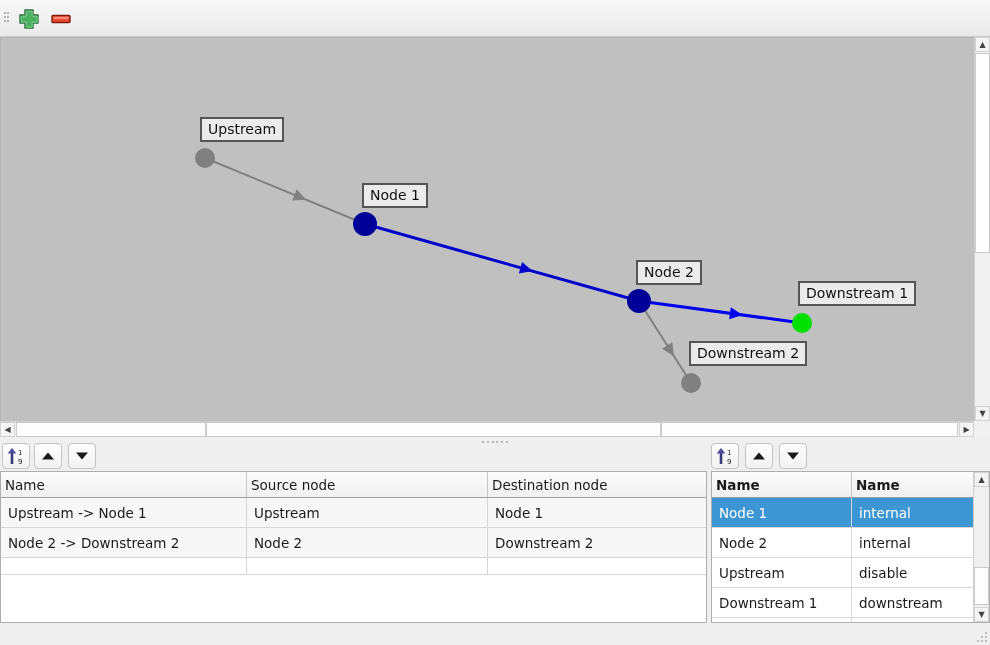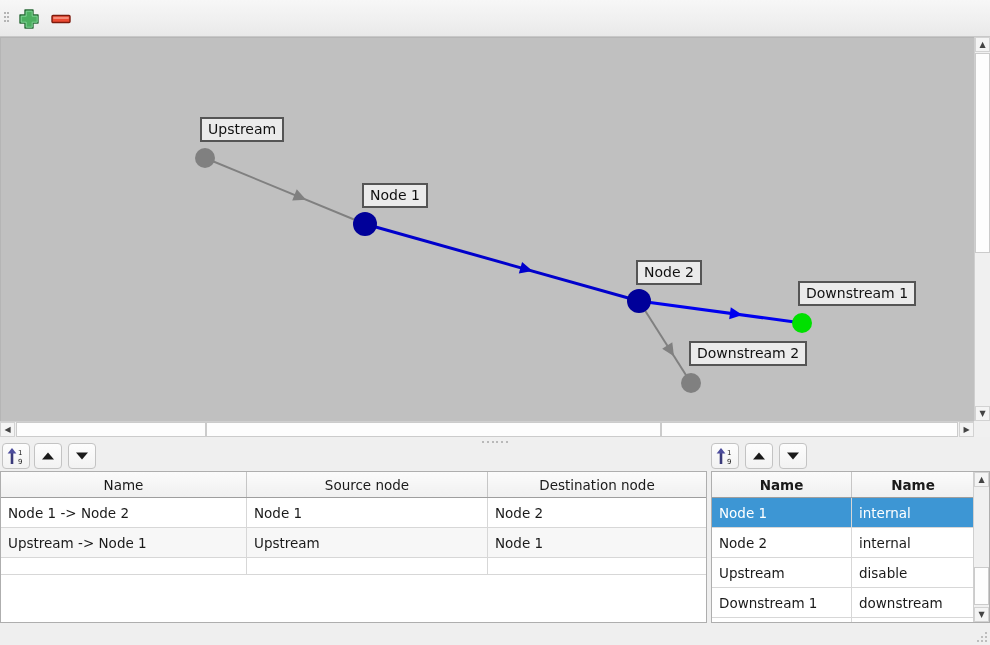--- a/index.html
+++ b/index.html
@@ -194,21 +194,21 @@
     width: 100%;
     font-size: 13.5px;
     color: #1a1a1a;
   }
   table.grid th {
     background: linear-gradient(to bottom, #fbfbfb 0%, #f0f0f0 100%);
     border-right: 1px solid #c6c6c6;
     border-bottom: 1px solid #9e9e9e;
     height: 25px;
     font-weight: normal;
-    text-align: center;
+    text-align: left;
     padding: 0 4px;
   }
   table.grid.bold-head th { font-weight: bold; }
   table.grid th:last-child { border-right: none; }
   table.grid td {
     height: 29px;
     border-right: 1px solid #d7d7d7;
     border-bottom: 1px solid #d7d7d7;
     padding: 0 7px;
     text-align: left;
@@ -372,29 +372,29 @@
   <div class="table-box" style="left:0; top:471px; width:707px; height:152px;">
     <table class="grid" id="edge-grid">
       <thead>
         <tr>
           <th style="width:237px;">Name</th>
           <th style="width:232px;">Source node</th>
           <th>Destination node</th>
         </tr>
       </thead>
       <tbody id="edge-body">
-          <tr class="">
-            <td>Node 1 -&gt; Node 2</td>
-            <td>Node 1</td>
-            <td>Node 2</td>
-          </tr>
           <tr class="alt">
             <td>Upstream -&gt; Node 1</td>
             <td>Upstream</td>
             <td>Node 1</td>
+          </tr>
+          <tr class="alt">
+            <td>Node 2 -&gt; Downstream 2</td>
+            <td>Node 2</td>
+            <td>Downstream 2</td>
           </tr>
           <tr class="empty">
             <td></td>
             <td></td>
             <td></td>
           </tr>
         </tbody>
     </table>
   </div>
 

